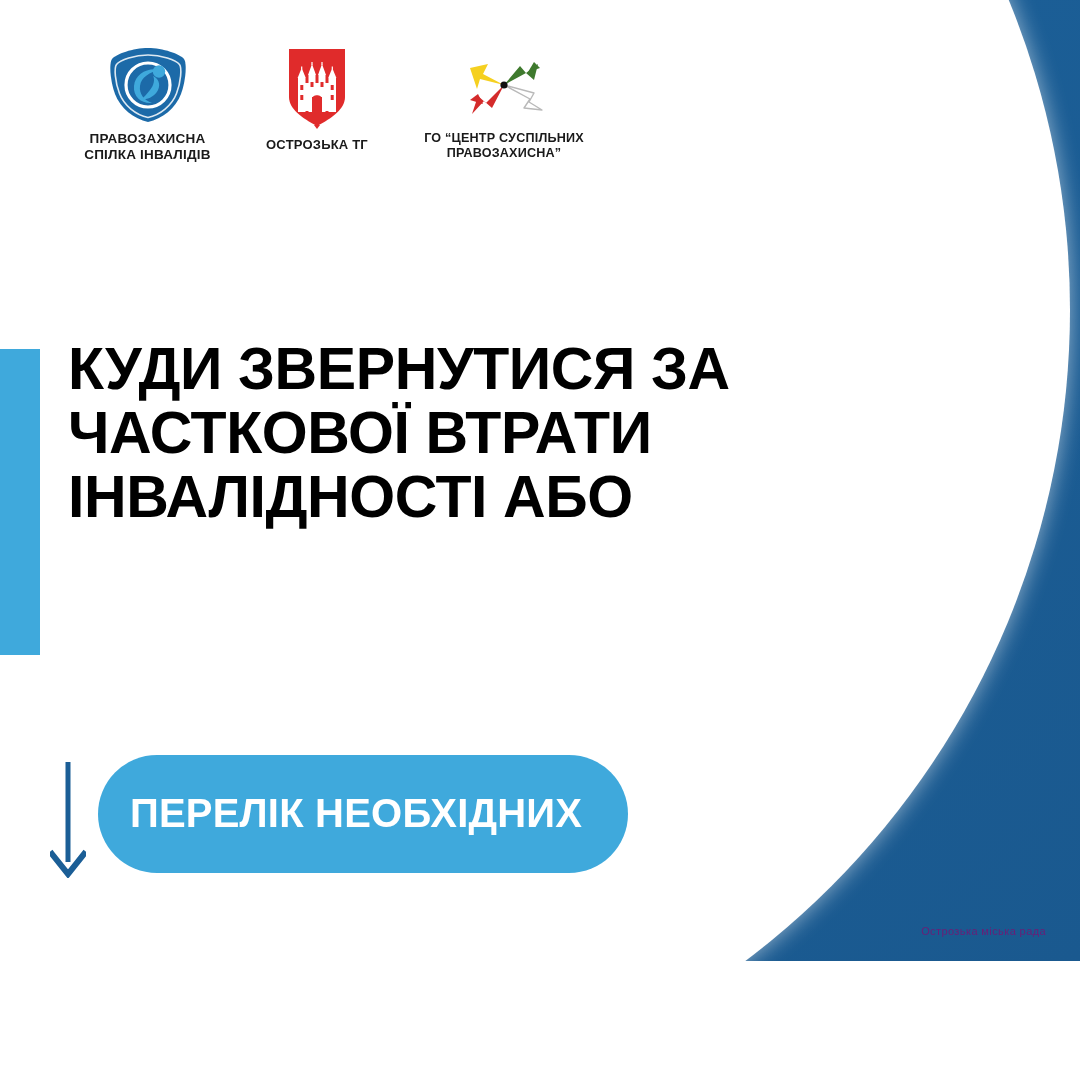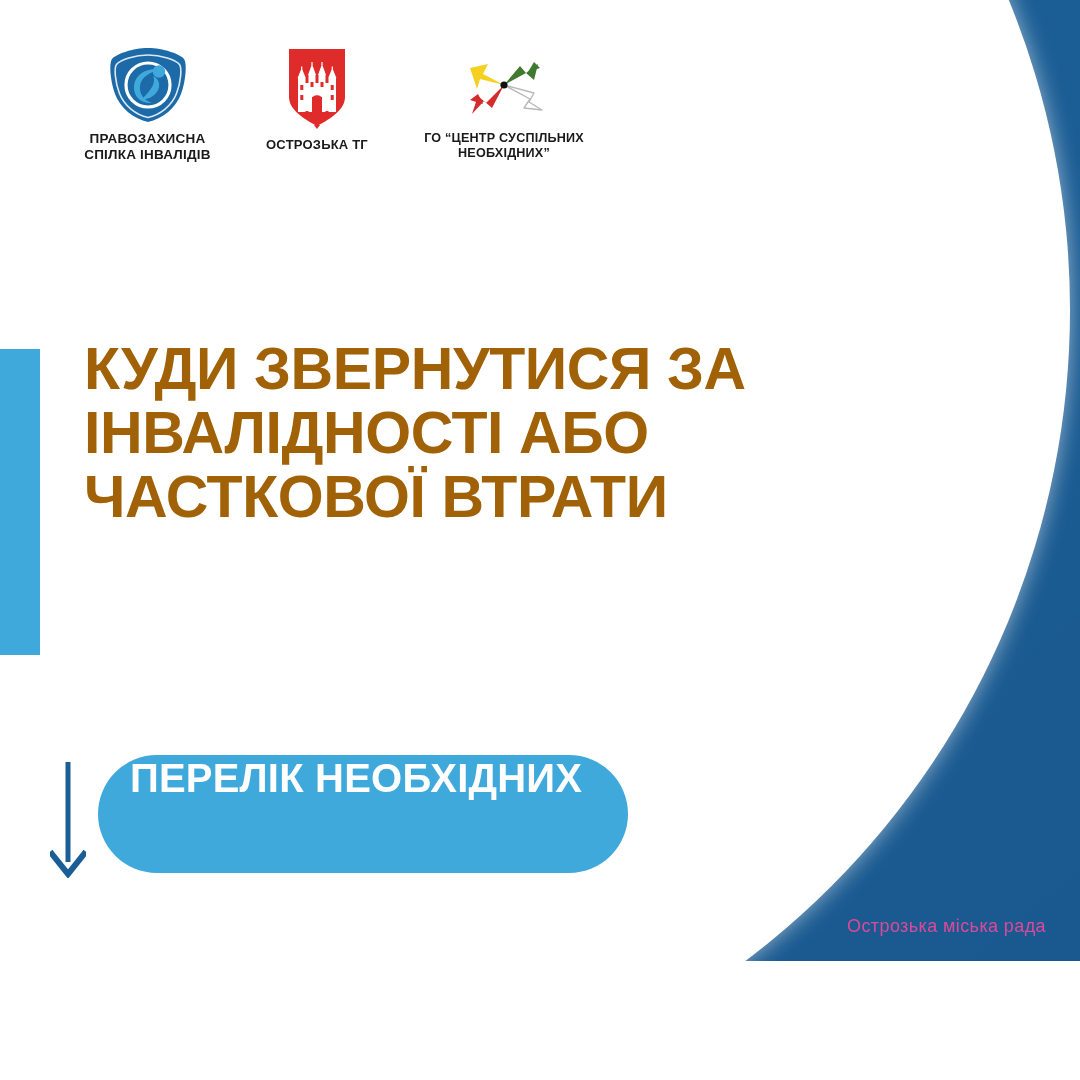--- a/index.html
+++ b/index.html
@@ -78,26 +78,25 @@
   }
   .logo-block.two .logo-caption { font-size: 13px; }
   .logo-block.three .logo-caption { font-size: 12.6px; }
 
   
   .headline {
     position: absolute;
     left: 68px;
     top: 337px;
     width: 840px;
-    color: #a16207;
+    color: #000000;
     font-size: 59px;
     font-weight: bold;
     line-height: 1.085;
     letter-spacing: -0.4px;
-    margin-left: 16px;
   }
   .headline .hl-line { display: block; white-space: nowrap; }
 
   
   .cta-arrow {
     position: absolute;
     left: 50px;
     top: 762px;
     width: 36px;
     height: 116px;
@@ -105,41 +104,41 @@
   .cta-pill {
     position: absolute;
     left: 98px;
     top: 755px;
     width: 530px;
     height: 118px;
     border-radius: 59px;
     background: #3fa9dc;
     display: flex;
     flex-direction: column;
-    justify-content: flex-start;
+    justify-content: center;
     padding: 0 32px;
     box-sizing: border-box;
   }
   .cta-pill .cta-line {
     display: block;
     color: #ffffff;
     font-size: 40px;
     font-weight: bold;
     line-height: 1.18;
     letter-spacing: 0.2px;
     white-space: nowrap;
   }
 
   
   .watermark {
     position: absolute;
     right: 34px;
     bottom: 24px;
-    color: #ec4899;
-    font-size: 18px;
+    color: #701a75;
+    font-size: 11px;
     letter-spacing: 0.4px;
     opacity: 0.92;
   }
 </style>
 </head>
 <body>
 
 <div id="poster">
 
   <div class="bg-blue"></div>
@@ -210,29 +209,29 @@
 
             <path d="M22 68 L28 50 L36 57 L54 39 L42 62 L34 55 Z" fill="#d42b2b"></path>
             <path d="M28 48 L20 54 L33 58 Z" fill="#d42b2b"></path>
 
             <path d="M92 64 L74 62 L80 53 L54 39 L84 47 L79 56 Z" fill="#ffffff" stroke="#b9b9b9" stroke-width="1.4"></path>
             <circle cx="54" cy="39" r="3.6" fill="#111111"></circle>
           </g>
         </svg>
       </div>
       <div class="logo-caption">ГО “ЦЕНТР СУСПІЛЬНИХ
-НЕОБХІДНИХ”</div>
+ПРАВОЗАХИСНА”</div>
     </div>
 
   </div>
 
   <div class="headline">
     <span class="hl-line">КУДИ ЗВЕРНУТИСЯ ЗА</span>
+    <span class="hl-line">ЧАСТКОВОЇ ВТРАТИ</span>
     <span class="hl-line">ІНВАЛІДНОСТІ АБО</span>
-    <span class="hl-line">ЧАСТКОВОЇ ВТРАТИ</span>
   </div>
 
   <div class="cta-arrow">
     <svg width="36" height="116" viewBox="0 0 36 116" aria-hidden="true">
       <rect x="15.5" y="0" width="5" height="100" fill="#1b5e96"></rect>
       <path d="M2 92 L18 112 L34 92" fill="none" stroke="#1b5e96" stroke-width="6" stroke-linecap="square"></path>
     </svg>
   </div>
 
   <div class="cta-pill">

